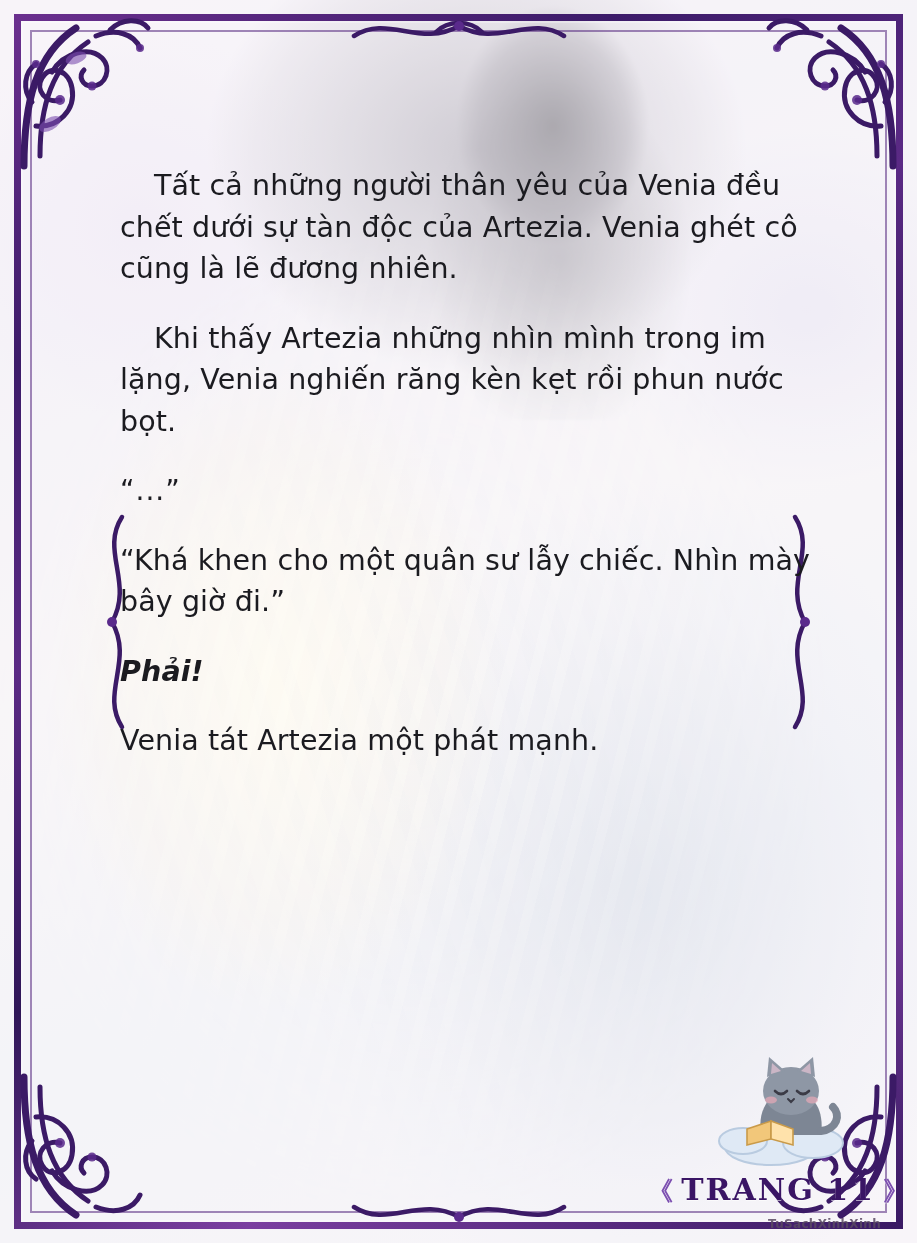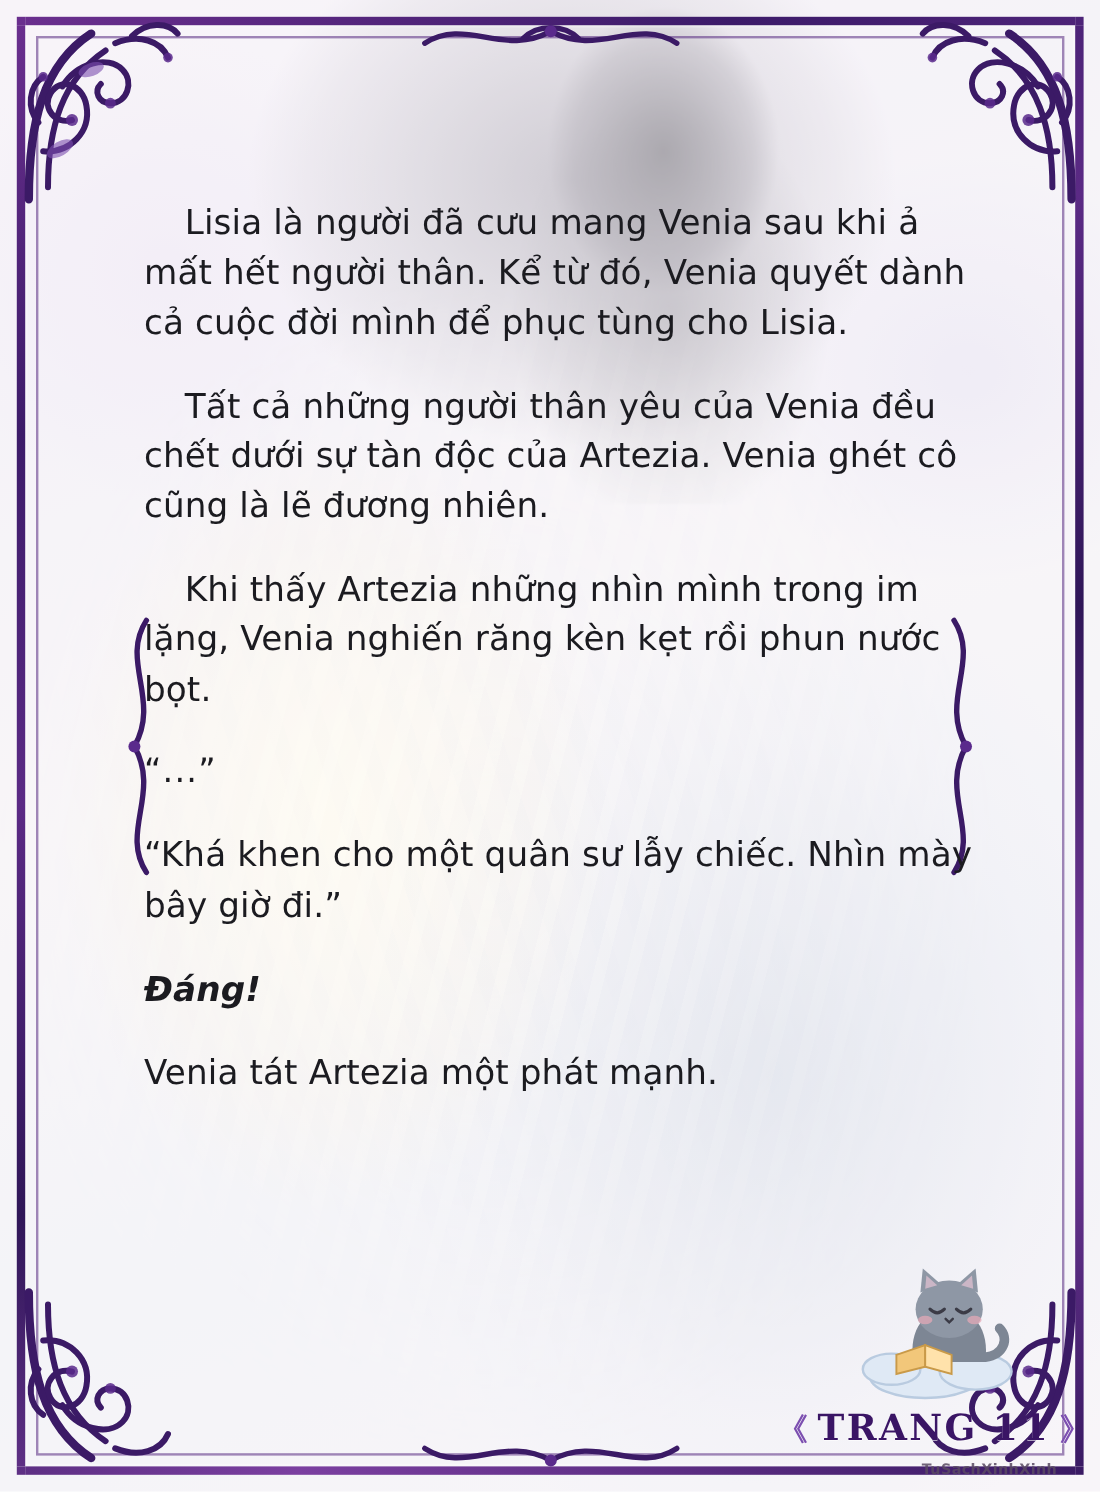--- a/index.html
+++ b/index.html
@@ -271,26 +271,25 @@
   <div class="edge-orn edge-right">
     <svg viewBox="0 0 230 46">
       <g fill="none" stroke="#3b1a66" stroke-width="4.5" stroke-linecap="round">
         <path d="M10 28 C44 6 76 40 115 18 C154 40 186 6 220 28"></path>
       </g>
       <circle cx="115" cy="18" r="5" fill="#5a2a8c"></circle>
     </svg>
   </div>
 
   <div class="content">
-    <p class="para indent">Lisia là người đã cưu mang Venia sau khi ả mất hết người thân. Kể từ đó, Venia quyết dành cả cuộc đời mình để phục tùng cho Lisia.</p>
     <p class="para indent">Tất cả những người thân yêu của Venia đều chết dưới sự tàn độc của Artezia. Venia ghét cô cũng là lẽ đương nhiên.</p>
     <p class="para indent">Khi thấy Artezia những nhìn mình trong im lặng, Venia nghiến răng kèn kẹt rồi phun nước bọt.</p>
     <p class="para ellipsis">“...”</p>
     <p class="para">“Khá khen cho một quân sư lẫy chiếc. Nhìn mày bây giờ đi.”</p>
-    <p class="para italic">Đáng!</p>
+    <p class="para italic">Phải!</p>
     <p class="para">Venia tát Artezia một phát mạnh.</p>
   </div>
 
   <div class="mascot">
     <svg viewBox="0 0 160 130">
 
       <g fill="#dfe9f5" stroke="#b9cbe0" stroke-width="2">
         <ellipse cx="62" cy="104" rx="46" ry="18"></ellipse>
         <ellipse cx="104" cy="100" rx="30" ry="15"></ellipse>
         <ellipse cx="34" cy="98" rx="24" ry="13"></ellipse>

